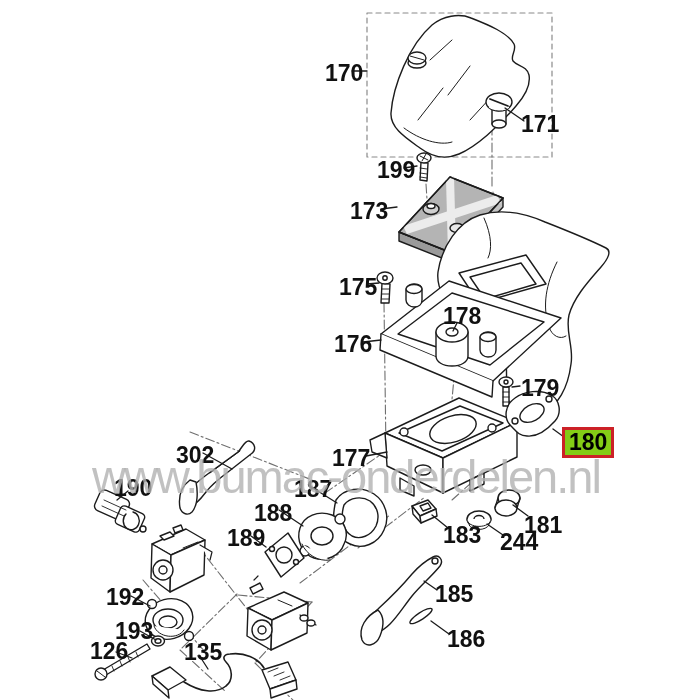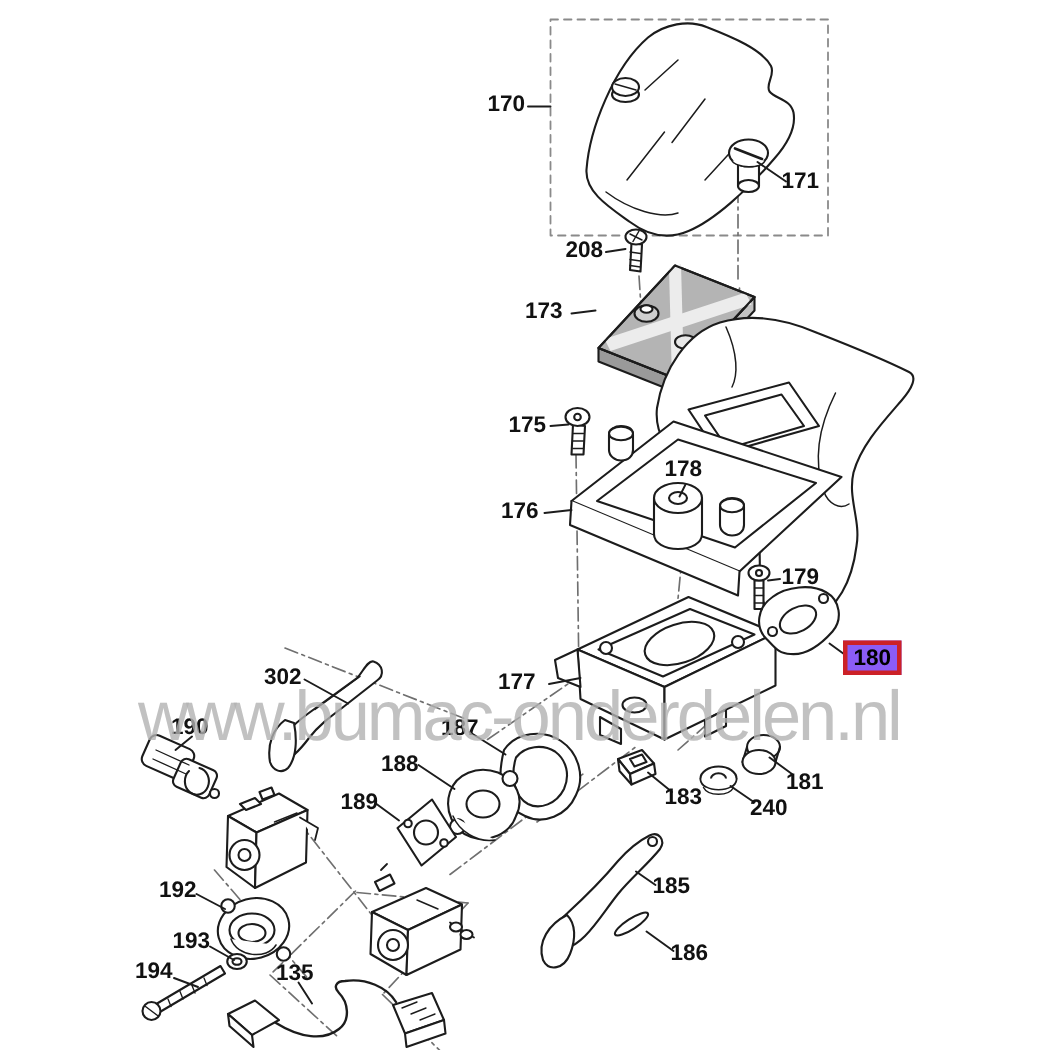--- a/index.html
+++ b/index.html
@@ -1,22 +1,22 @@
 <!DOCTYPE html>
 <html><head>
 <meta charset="utf-8">
 <style>
   html,body{margin:0;padding:0;}
   body{width:700px;height:700px;background:#ffffff;position:relative;overflow:hidden;
        font-family:"Liberation Sans","DejaVu Sans",sans-serif;}
   #stage{position:absolute;left:0;top:0;width:700px;height:700px;}
   svg{position:absolute;left:0;top:0;}
-  .plabel{position:absolute;font-size:15px;font-weight:bold;color:#111;
+  .plabel{position:absolute;font-size:23px;font-weight:bold;color:#111;
           letter-spacing:0px;line-height:1;white-space:nowrap;}
-  .plabel.highlight{border:3px solid #cc2127;background:#8b5cf6;padding:1px 4px;color:#000;}
+  .plabel.highlight{border:3px solid #cc2127;background:#84cc16;padding:1px 4px;color:#000;}
   #watermark{position:absolute;left:92px;top:449px;width:610px;font-size:47px;
              font-weight:normal;color:rgba(178,178,178,0.80);letter-spacing:-2px;
              pointer-events:none;white-space:nowrap;}
 </style>
 </head>
 <body>
 
 <div id="stage">
 
 <svg width="700" height="700" viewBox="0 0 700 700">
@@ -282,38 +282,38 @@
       <path d="M199,655 L208,669"></path>
           <path d="M131,596 L150,606"></path>
       <path d="M140,631 L156,640"></path>
           <path d="M116,652 L132,658"></path>
     </g>
   </g>
 </svg>
 
 <div class="plabel" style="left:325px;top:62px">170</div>
 <div class="plabel" style="left:521px;top:113px">171</div>
-<div class="plabel" style="left:377px;top:159px">208</div>
+<div class="plabel" style="left:377px;top:159px">199</div>
 <div class="plabel" style="left:350px;top:200px">173</div>
 <div class="plabel" style="left:339px;top:276px">175</div>
 <div class="plabel" style="left:334px;top:333px">176</div>
 <div class="plabel" style="left:332px;top:447px">177</div>
 <div class="plabel" style="left:443px;top:305px">178</div>
 <div class="plabel" style="left:521px;top:377px">179</div>
 <div class="plabel highlight" style="left:562px;top:427px">180</div>
 <div class="plabel" style="left:524px;top:514px">181</div>
-<div class="plabel" style="left:500px;top:531px">240</div>
+<div class="plabel" style="left:500px;top:531px">244</div>
 <div class="plabel" style="left:443px;top:524px">183</div>
 <div class="plabel" style="left:176px;top:444px">302</div>
 <div class="plabel" style="left:435px;top:583px">185</div>
 <div class="plabel" style="left:447px;top:628px">186</div>
 <div class="plabel" style="left:294px;top:478px">187</div>
 <div class="plabel" style="left:254px;top:502px">188</div>
 <div class="plabel" style="left:227px;top:527px">189</div>
 <div class="plabel" style="left:114px;top:477px">190</div>
 <div class="plabel" style="left:184px;top:641px">135</div>
 <div class="plabel" style="left:106px;top:586px">192</div>
 <div class="plabel" style="left:115px;top:620px">193</div>
-<div class="plabel" style="left:90px;top:640px">194</div>
+<div class="plabel" style="left:90px;top:640px">126</div>
 
 <div id="watermark">www.bumac-onderdelen.nl</div>
 
 </div>
 
 </body></html>

